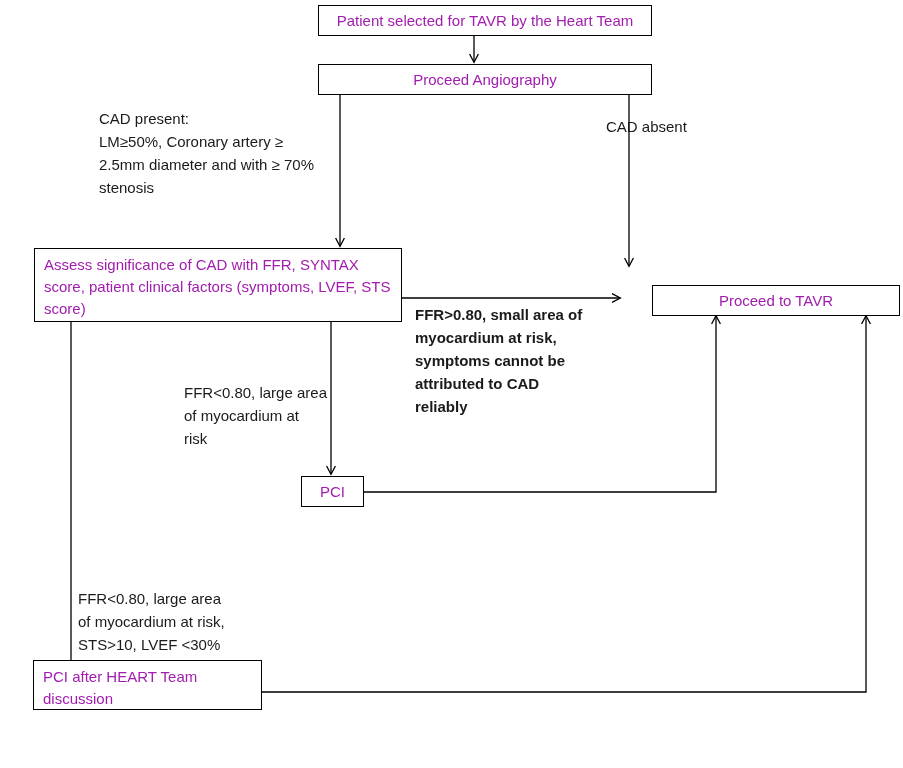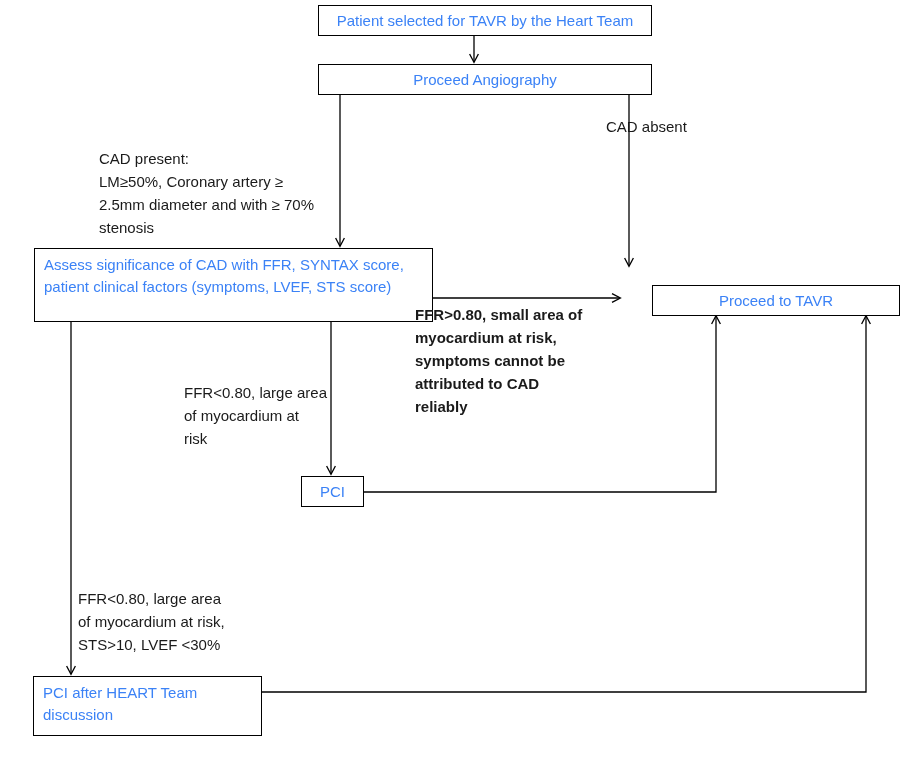--- a/index.html
+++ b/index.html
@@ -26,21 +26,21 @@
     width: 903px;
     height: 768px;
   }
   .node-box {
     position: absolute;
     box-sizing: border-box;
     border: 1.3px solid #000000;
     background: #ffffff;
     font-size: 15px;
     line-height: 22px;
-    color: #3b82f6;
+    color: #a21caf;
     padding: 5px 9px;
     white-space: pre-line;
   }
   .node-box.center {
     text-align: center;
     display: flex;
     align-items: center;
     justify-content: center;
     padding: 2px 6px;
   }
@@ -82,29 +82,29 @@
 
     <path d="M 362,492 L 716,492 L 716,316" fill="none" stroke="#000000" stroke-width="1.3" marker-end="url(#arrowhead)"></path>
 
     <path d="M 262,692 L 866,692 L 866,316" fill="none" stroke="#000000" stroke-width="1.3" marker-end="url(#arrowhead)"></path>
   </svg>
 
   <div class="node-box center" style="left:318px; top:5px; width:334px; height:31px;">Patient selected for TAVR by the Heart Team</div>
 
   <div class="node-box center" style="left:318px; top:64px; width:334px; height:31px;">Proceed Angiography</div>
 
-  <div class="node-box left" style="left:34px; top:248px; width:399px; height:74px;">Assess significance of CAD with FFR, SYNTAX score, patient clinical factors (symptoms, LVEF, STS score)</div>
+  <div class="node-box left" style="left:34px; top:248px; width:368px; height:74px;">Assess significance of CAD with FFR, SYNTAX score, patient clinical factors (symptoms, LVEF, STS score)</div>
 
   <div class="node-box center" style="left:652px; top:285px; width:248px; height:31px;">Proceed to TAVR</div>
 
   <div class="node-box center" style="left:301px; top:476px; width:63px; height:31px;">PCI</div>
 
-  <div class="node-box left" style="left:33px; top:676px; width:229px; height:60px;">PCI after HEART Team discussion</div>
+  <div class="node-box left" style="left:33px; top:660px; width:229px; height:50px;">PCI after HEART Team discussion</div>
 
-  <div class="edge-label" style="left:99px; top:107px; width:245px;margin-top:40px;">CAD present:
+  <div class="edge-label" style="left:99px; top:107px; width:245px;">CAD present:
 LM≥50%, Coronary artery ≥
 2.5mm diameter and with ≥ 70%
 stenosis</div>
 
   <div class="edge-label" style="left:606px; top:115px; width:140px;">CAD absent</div>
 
   <div class="edge-label" style="left:415px; top:303px; width:190px;font-weight:bold;">FFR&gt;0.80, small area of
 myocardium at risk,
 symptoms cannot be
 attributed to CAD

